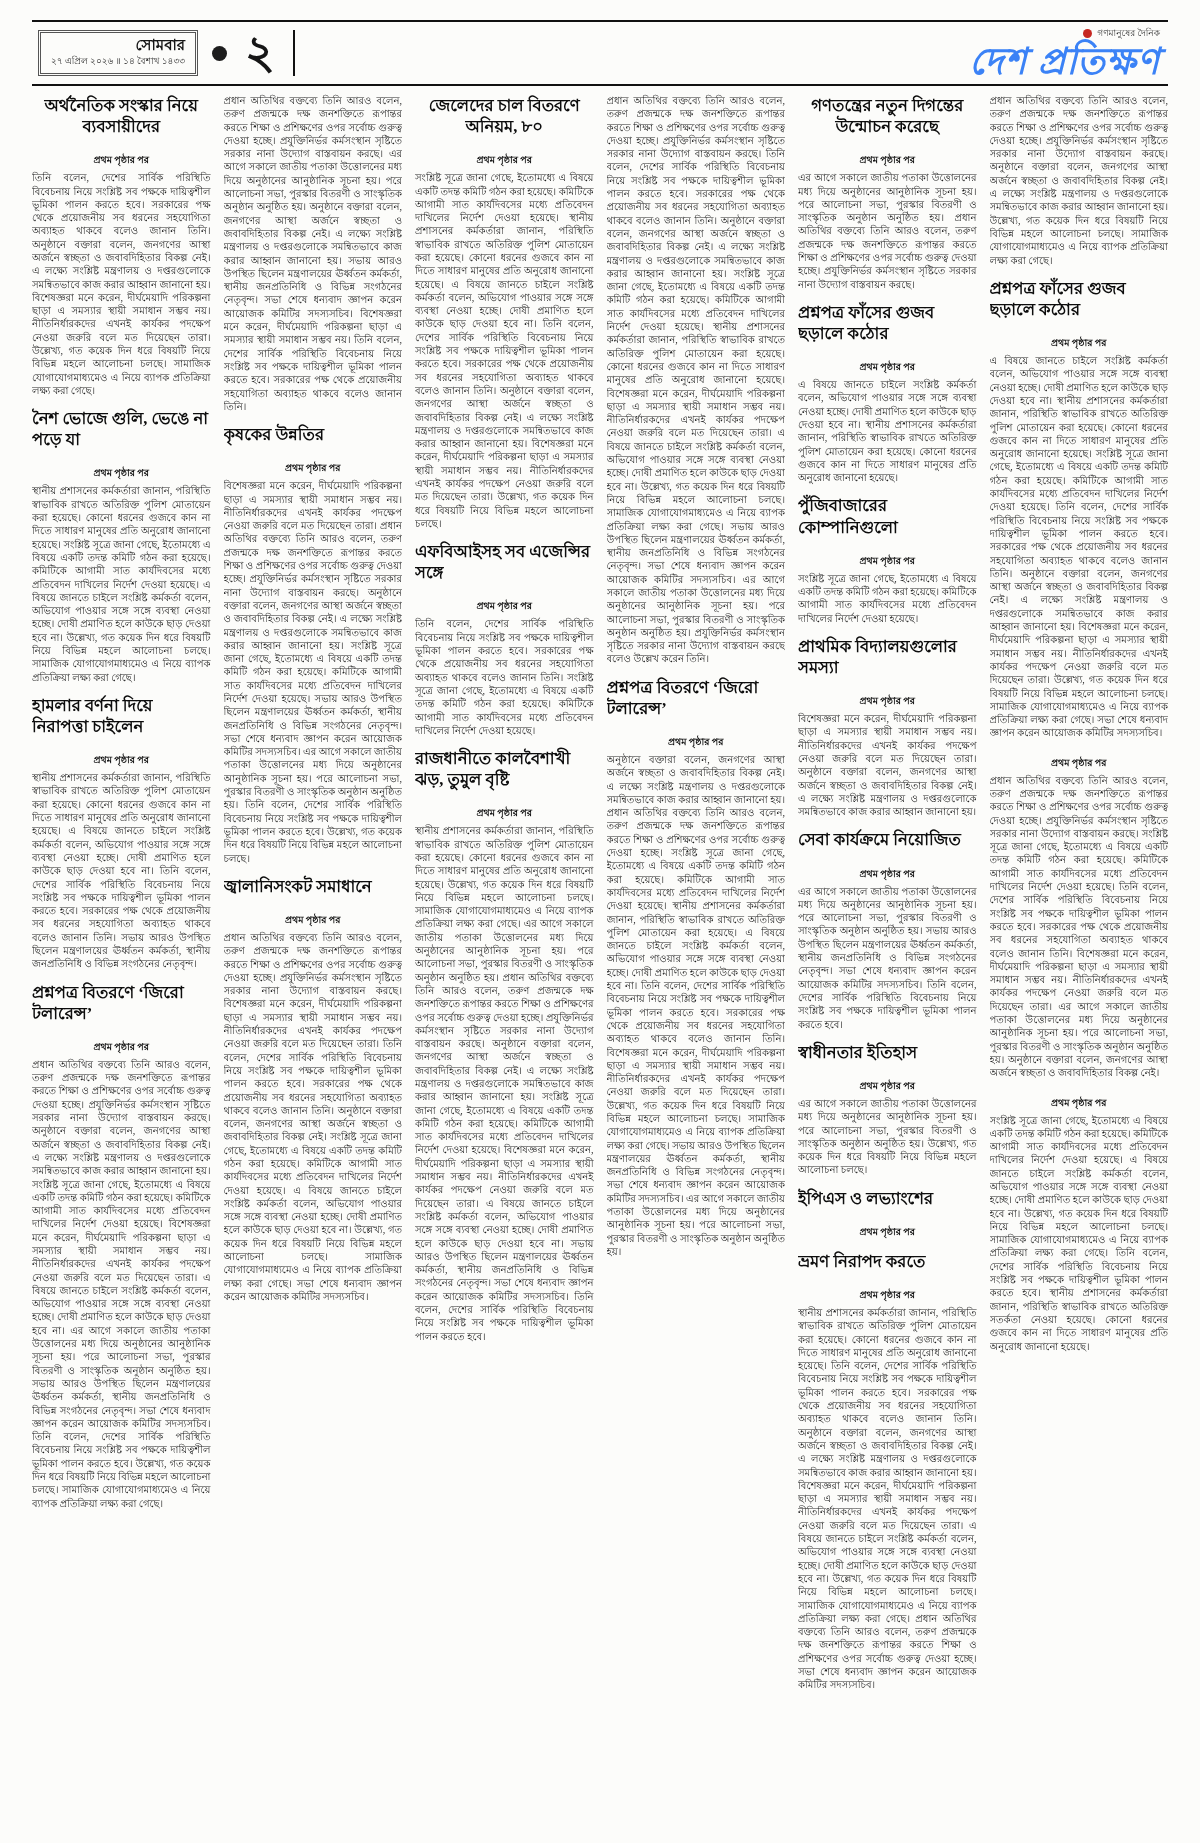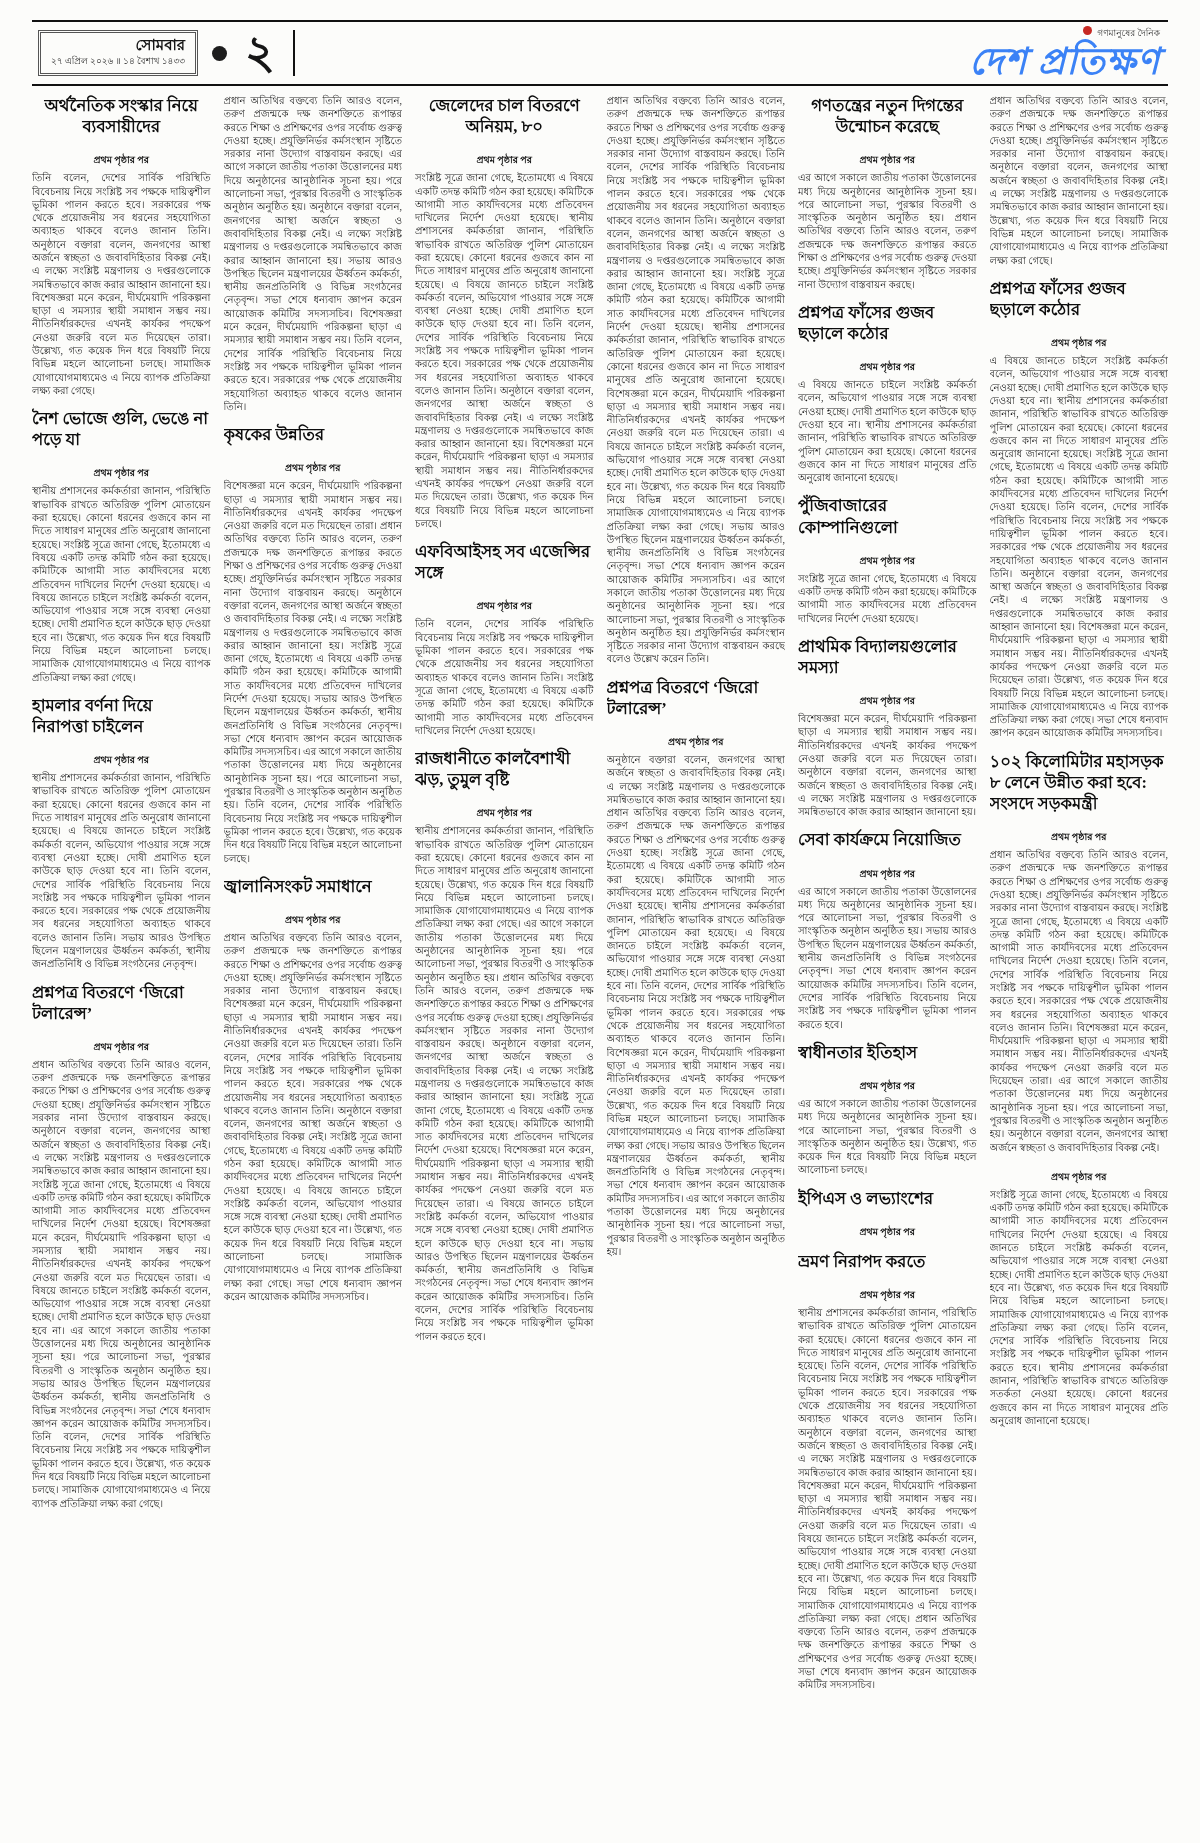--- a/index.html
+++ b/index.html
@@ -16,21 +16,21 @@
   }
   .day-box { border:3px double #555; padding:3px 10px 4px; text-align:right; min-width:150px; }
   .day-box .day { font-weight:bold; font-size:15px; display:block; line-height:1.2; }
   .day-box .date { font-size:9px; display:block; white-space:nowrap; color:#222; }
   .emblem-dark { width:15px; height:15px; border-radius:50%; background:#1d1d1d; flex:0 0 auto; }
   .page-num { font-size:46px; font-weight:bold; line-height:1; padding:0 4px; }
   .vr { width:2px; height:46px; background:#111; flex:0 0 auto; }
   .section-title { font-size:31px; font-weight:bold; letter-spacing:.5px; white-space:nowrap; }
   .h-spacer { flex:1 1 auto; }
   .masthead-wrap { text-align:right; padding-right:2px; }
-  .masthead-tagline { font-size:9px; color:#333; display:flex; gap:5px; justify-content:flex-end; margin-bottom:2px; }
+  .masthead-tagline { font-size:9px; color:#333; display:flex; align-items:center; gap:5px; justify-content:flex-end; margin-bottom:2px; }
   .emblem-red { width:9px; height:9px; border-radius:50%; display:inline-block; flex:0 0 auto; }
   .masthead { font-size:37px; font-weight:bold; line-height:1.02; color:#3b82f6; letter-spacing:1px;font-style:italic; }
   
   main { display:flex; gap:13px; margin-top:8px; height:1727px; }
   .col { flex:1 1 0; overflow:hidden; min-width:0; }
   .headline { font-size:16.5px; line-height:1.28; font-weight:bold; color:#0d0d0d; margin:11px 0 3px; }
   .col .headline:first-child { margin-top:1px;text-align:center; }
   .continued { text-align:center; font-size:9.5px; font-weight:bold; margin:16px 0 3px; color:#111; }
   p.body {
     font-size:10px; line-height:1.33; text-align:justify; color:#1f1f1f;
@@ -124,21 +124,20 @@
         <div class="continued">প্রথম পৃষ্ঠার পর</div>
         <h2 class="headline">ভ্রমণ নিরাপদ করতে</h2>
         <div class="continued">প্রথম পৃষ্ঠার পর</div>
         <p class="body">স্থানীয় প্রশাসনের কর্মকর্তারা জানান, পরিস্থিতি স্বাভাবিক রাখতে অতিরিক্ত পুলিশ মোতায়েন করা হয়েছে। কোনো ধরনের গুজবে কান না দিতে সাধারণ মানুষের প্রতি অনুরোধ জানানো হয়েছে। তিনি বলেন, দেশের সার্বিক পরিস্থিতি বিবেচনায় নিয়ে সংশ্লিষ্ট সব পক্ষকে দায়িত্বশীল ভূমিকা পালন করতে হবে। সরকারের পক্ষ থেকে প্রয়োজনীয় সব ধরনের সহযোগিতা অব্যাহত থাকবে বলেও জানান তিনি। অনুষ্ঠানে বক্তারা বলেন, জনগণের আস্থা অর্জনে স্বচ্ছতা ও জবাবদিহিতার বিকল্প নেই। এ লক্ষ্যে সংশ্লিষ্ট মন্ত্রণালয় ও দপ্তরগুলোকে সমন্বিতভাবে কাজ করার আহ্বান জানানো হয়। বিশেষজ্ঞরা মনে করেন, দীর্ঘমেয়াদি পরিকল্পনা ছাড়া এ সমস্যার স্থায়ী সমাধান সম্ভব নয়। নীতিনির্ধারকদের এখনই কার্যকর পদক্ষেপ নেওয়া জরুরি বলে মত দিয়েছেন তারা। এ বিষয়ে জানতে চাইলে সংশ্লিষ্ট কর্মকর্তা বলেন, অভিযোগ পাওয়ার সঙ্গে সঙ্গে ব্যবস্থা নেওয়া হচ্ছে। দোষী প্রমাণিত হলে কাউকে ছাড় দেওয়া হবে না। উল্লেখ্য, গত কয়েক দিন ধরে বিষয়টি নিয়ে বিভিন্ন মহলে আলোচনা চলছে। সামাজিক যোগাযোগমাধ্যমেও এ নিয়ে ব্যাপক প্রতিক্রিয়া লক্ষ্য করা গেছে। প্রধান অতিথির বক্তব্যে তিনি আরও বলেন, তরুণ প্রজন্মকে দক্ষ জনশক্তিতে রূপান্তর করতে শিক্ষা ও প্রশিক্ষণের ওপর সর্বোচ্চ গুরুত্ব দেওয়া হচ্ছে। সভা শেষে ধন্যবাদ জ্ঞাপন করেন আয়োজক কমিটির সদস্যসচিব।</p>
       </div>
       <div class="col">
         <p class="body">প্রধান অতিথির বক্তব্যে তিনি আরও বলেন, তরুণ প্রজন্মকে দক্ষ জনশক্তিতে রূপান্তর করতে শিক্ষা ও প্রশিক্ষণের ওপর সর্বোচ্চ গুরুত্ব দেওয়া হচ্ছে। প্রযুক্তিনির্ভর কর্মসংস্থান সৃষ্টিতে সরকার নানা উদ্যোগ বাস্তবায়ন করছে। অনুষ্ঠানে বক্তারা বলেন, জনগণের আস্থা অর্জনে স্বচ্ছতা ও জবাবদিহিতার বিকল্প নেই। এ লক্ষ্যে সংশ্লিষ্ট মন্ত্রণালয় ও দপ্তরগুলোকে সমন্বিতভাবে কাজ করার আহ্বান জানানো হয়। উল্লেখ্য, গত কয়েক দিন ধরে বিষয়টি নিয়ে বিভিন্ন মহলে আলোচনা চলছে। সামাজিক যোগাযোগমাধ্যমেও এ নিয়ে ব্যাপক প্রতিক্রিয়া লক্ষ্য করা গেছে।</p>
         <h2 class="headline">প্রশ্নপত্র ফাঁসের গুজব ছড়ালে কঠোর</h2>
         <div class="continued">প্রথম পৃষ্ঠার পর</div>
         <p class="body">এ বিষয়ে জানতে চাইলে সংশ্লিষ্ট কর্মকর্তা বলেন, অভিযোগ পাওয়ার সঙ্গে সঙ্গে ব্যবস্থা নেওয়া হচ্ছে। দোষী প্রমাণিত হলে কাউকে ছাড় দেওয়া হবে না। স্থানীয় প্রশাসনের কর্মকর্তারা জানান, পরিস্থিতি স্বাভাবিক রাখতে অতিরিক্ত পুলিশ মোতায়েন করা হয়েছে। কোনো ধরনের গুজবে কান না দিতে সাধারণ মানুষের প্রতি অনুরোধ জানানো হয়েছে। সংশ্লিষ্ট সূত্রে জানা গেছে, ইতোমধ্যে এ বিষয়ে একটি তদন্ত কমিটি গঠন করা হয়েছে। কমিটিকে আগামী সাত কার্যদিবসের মধ্যে প্রতিবেদন দাখিলের নির্দেশ দেওয়া হয়েছে। তিনি বলেন, দেশের সার্বিক পরিস্থিতি বিবেচনায় নিয়ে সংশ্লিষ্ট সব পক্ষকে দায়িত্বশীল ভূমিকা পালন করতে হবে। সরকারের পক্ষ থেকে প্রয়োজনীয় সব ধরনের সহযোগিতা অব্যাহত থাকবে বলেও জানান তিনি। অনুষ্ঠানে বক্তারা বলেন, জনগণের আস্থা অর্জনে স্বচ্ছতা ও জবাবদিহিতার বিকল্প নেই। এ লক্ষ্যে সংশ্লিষ্ট মন্ত্রণালয় ও দপ্তরগুলোকে সমন্বিতভাবে কাজ করার আহ্বান জানানো হয়। বিশেষজ্ঞরা মনে করেন, দীর্ঘমেয়াদি পরিকল্পনা ছাড়া এ সমস্যার স্থায়ী সমাধান সম্ভব নয়। নীতিনির্ধারকদের এখনই কার্যকর পদক্ষেপ নেওয়া জরুরি বলে মত দিয়েছেন তারা। উল্লেখ্য, গত কয়েক দিন ধরে বিষয়টি নিয়ে বিভিন্ন মহলে আলোচনা চলছে। সামাজিক যোগাযোগমাধ্যমেও এ নিয়ে ব্যাপক প্রতিক্রিয়া লক্ষ্য করা গেছে। সভা শেষে ধন্যবাদ জ্ঞাপন করেন আয়োজক কমিটির সদস্যসচিব।</p>
-        <h2 class="headline">১০২ কিলোমিটার মহাসড়ক ৮ লেনে উন্নীত করা হবে: সংসদে সড়কমন্ত্রী</h2>
         <div class="continued">প্রথম পৃষ্ঠার পর</div>
         <p class="body">প্রধান অতিথির বক্তব্যে তিনি আরও বলেন, তরুণ প্রজন্মকে দক্ষ জনশক্তিতে রূপান্তর করতে শিক্ষা ও প্রশিক্ষণের ওপর সর্বোচ্চ গুরুত্ব দেওয়া হচ্ছে। প্রযুক্তিনির্ভর কর্মসংস্থান সৃষ্টিতে সরকার নানা উদ্যোগ বাস্তবায়ন করছে। সংশ্লিষ্ট সূত্রে জানা গেছে, ইতোমধ্যে এ বিষয়ে একটি তদন্ত কমিটি গঠন করা হয়েছে। কমিটিকে আগামী সাত কার্যদিবসের মধ্যে প্রতিবেদন দাখিলের নির্দেশ দেওয়া হয়েছে। তিনি বলেন, দেশের সার্বিক পরিস্থিতি বিবেচনায় নিয়ে সংশ্লিষ্ট সব পক্ষকে দায়িত্বশীল ভূমিকা পালন করতে হবে। সরকারের পক্ষ থেকে প্রয়োজনীয় সব ধরনের সহযোগিতা অব্যাহত থাকবে বলেও জানান তিনি। বিশেষজ্ঞরা মনে করেন, দীর্ঘমেয়াদি পরিকল্পনা ছাড়া এ সমস্যার স্থায়ী সমাধান সম্ভব নয়। নীতিনির্ধারকদের এখনই কার্যকর পদক্ষেপ নেওয়া জরুরি বলে মত দিয়েছেন তারা। এর আগে সকালে জাতীয় পতাকা উত্তোলনের মধ্য দিয়ে অনুষ্ঠানের আনুষ্ঠানিক সূচনা হয়। পরে আলোচনা সভা, পুরস্কার বিতরণী ও সাংস্কৃতিক অনুষ্ঠান অনুষ্ঠিত হয়। অনুষ্ঠানে বক্তারা বলেন, জনগণের আস্থা অর্জনে স্বচ্ছতা ও জবাবদিহিতার বিকল্প নেই।</p>
         <div class="continued">প্রথম পৃষ্ঠার পর</div>
         <p class="body">সংশ্লিষ্ট সূত্রে জানা গেছে, ইতোমধ্যে এ বিষয়ে একটি তদন্ত কমিটি গঠন করা হয়েছে। কমিটিকে আগামী সাত কার্যদিবসের মধ্যে প্রতিবেদন দাখিলের নির্দেশ দেওয়া হয়েছে। এ বিষয়ে জানতে চাইলে সংশ্লিষ্ট কর্মকর্তা বলেন, অভিযোগ পাওয়ার সঙ্গে সঙ্গে ব্যবস্থা নেওয়া হচ্ছে। দোষী প্রমাণিত হলে কাউকে ছাড় দেওয়া হবে না। উল্লেখ্য, গত কয়েক দিন ধরে বিষয়টি নিয়ে বিভিন্ন মহলে আলোচনা চলছে। সামাজিক যোগাযোগমাধ্যমেও এ নিয়ে ব্যাপক প্রতিক্রিয়া লক্ষ্য করা গেছে। তিনি বলেন, দেশের সার্বিক পরিস্থিতি বিবেচনায় নিয়ে সংশ্লিষ্ট সব পক্ষকে দায়িত্বশীল ভূমিকা পালন করতে হবে। স্থানীয় প্রশাসনের কর্মকর্তারা জানান, পরিস্থিতি স্বাভাবিক রাখতে অতিরিক্ত সতর্কতা নেওয়া হয়েছে। কোনো ধরনের গুজবে কান না দিতে সাধারণ মানুষের প্রতি অনুরোধ জানানো হয়েছে।</p>
       </div>
     </main>
 
 </div>
 
 </body></html>

